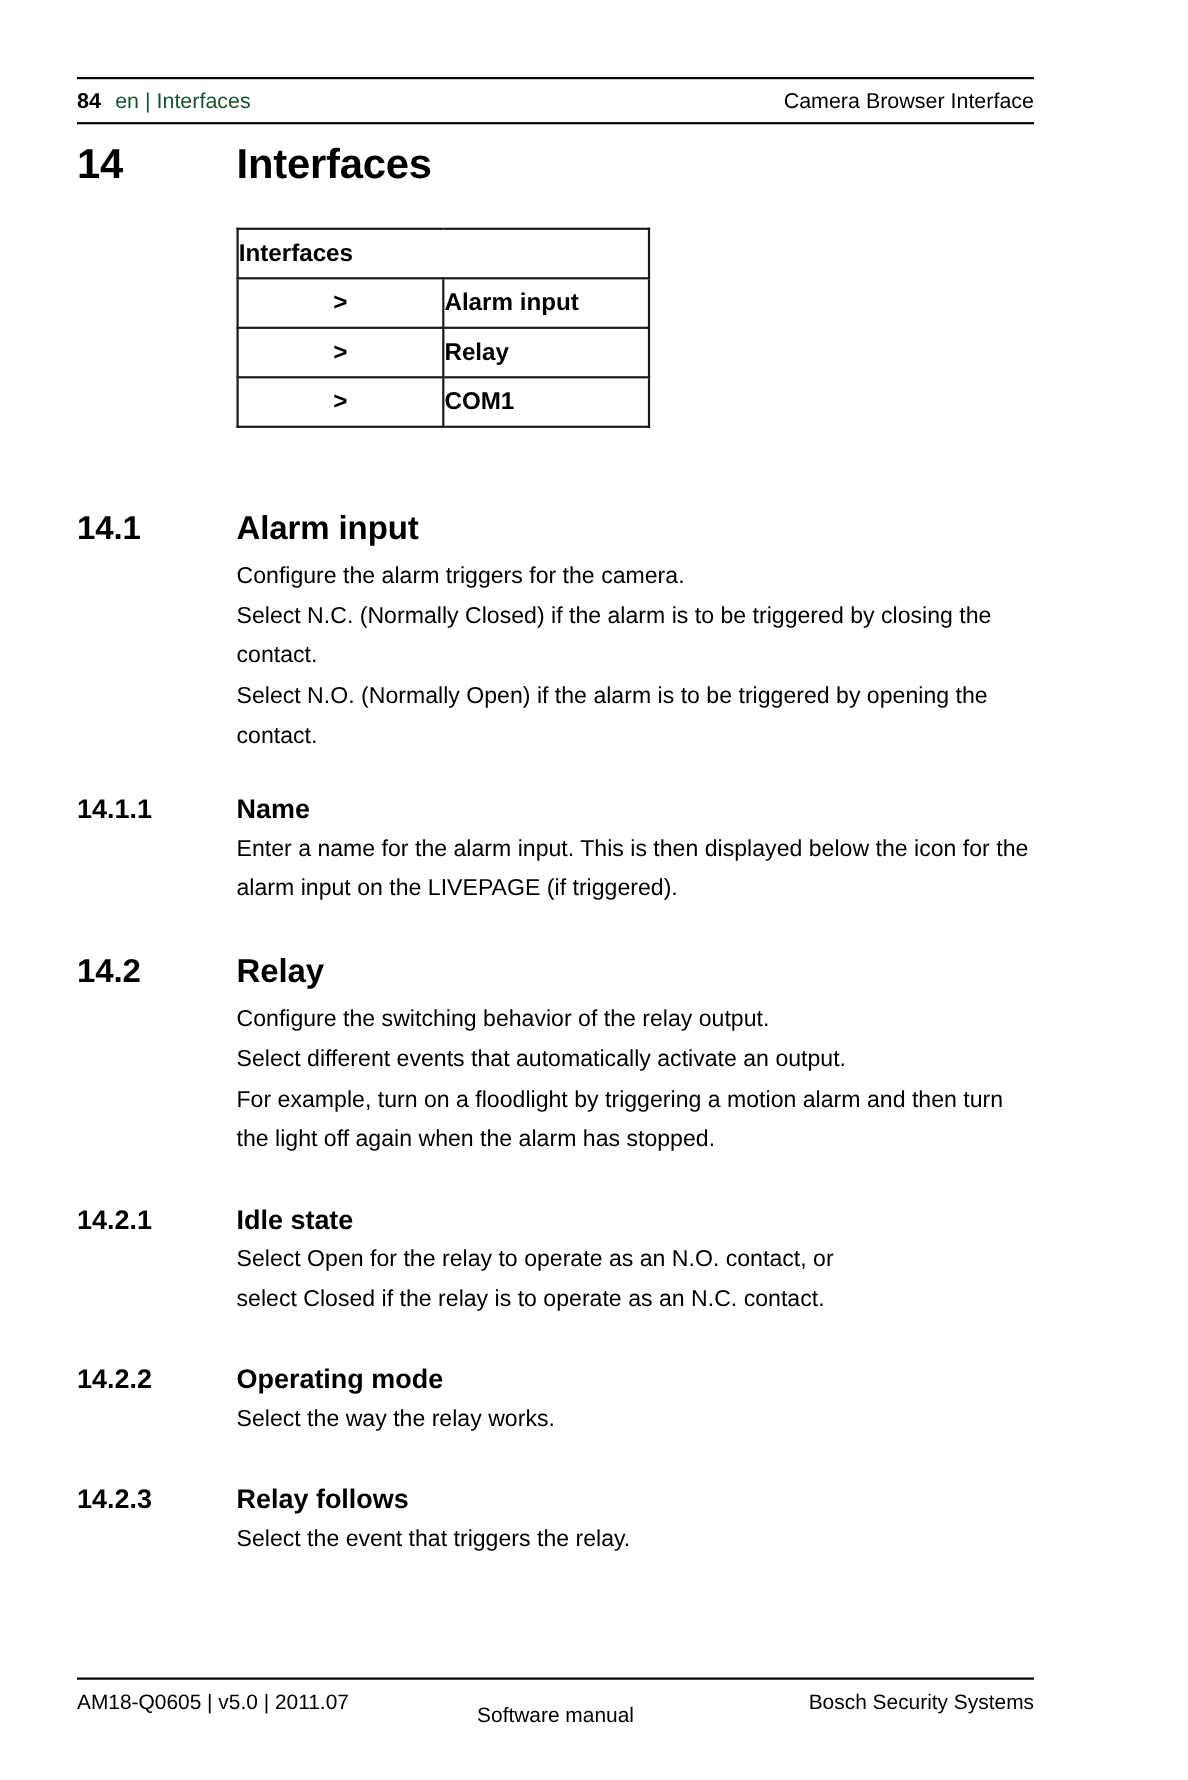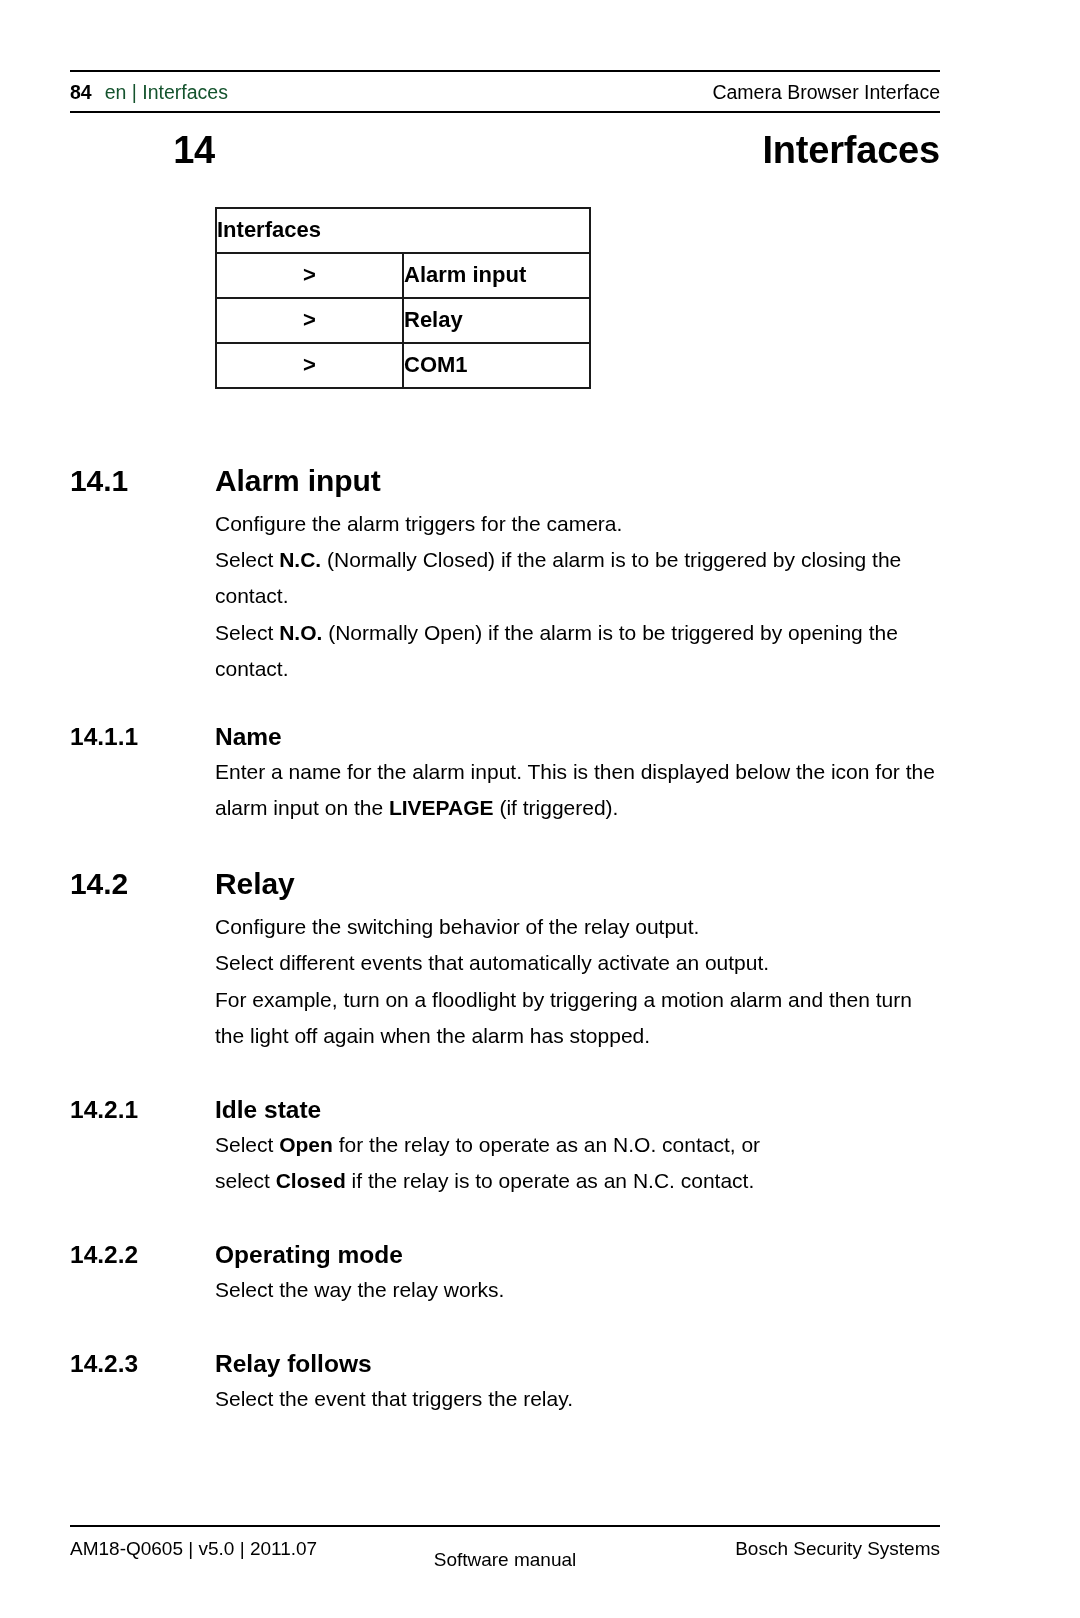--- a/index.html
+++ b/index.html
@@ -100,21 +100,20 @@
     flex: 1 1 auto;
     font-weight: bold;
     line-height: 1.18;
   }
 
   
   .chapter .h-num,
   .chapter .h-title {
     font-size: 38px;
     letter-spacing: -0.2px;
-    text-align: right;
   }
 
   
   .section .h-num,
   .section .h-title {
     font-size: 30px;
     letter-spacing: -0.1px;
   }
 
   
@@ -130,21 +129,21 @@
     font-size: 21px;
     line-height: 1.72;
     font-weight: normal;
   }
 
   .body-block p {
     margin: 0;
   }
 
   .body-block b {
-    font-weight: bold;
+    font-weight: normal;
   }
 
   
   .sp-chapter-table { height: 34px; }
   .sp-table-section { height: 74px; }
   .sp-head-body    { height: 8px; }
   .sp-body-sub     { height: 36px; }
   .sp-sub-body     { height: 2px; }
   .sp-body-section { height: 40px; }
   .sp-body-sub2    { height: 42px; }

